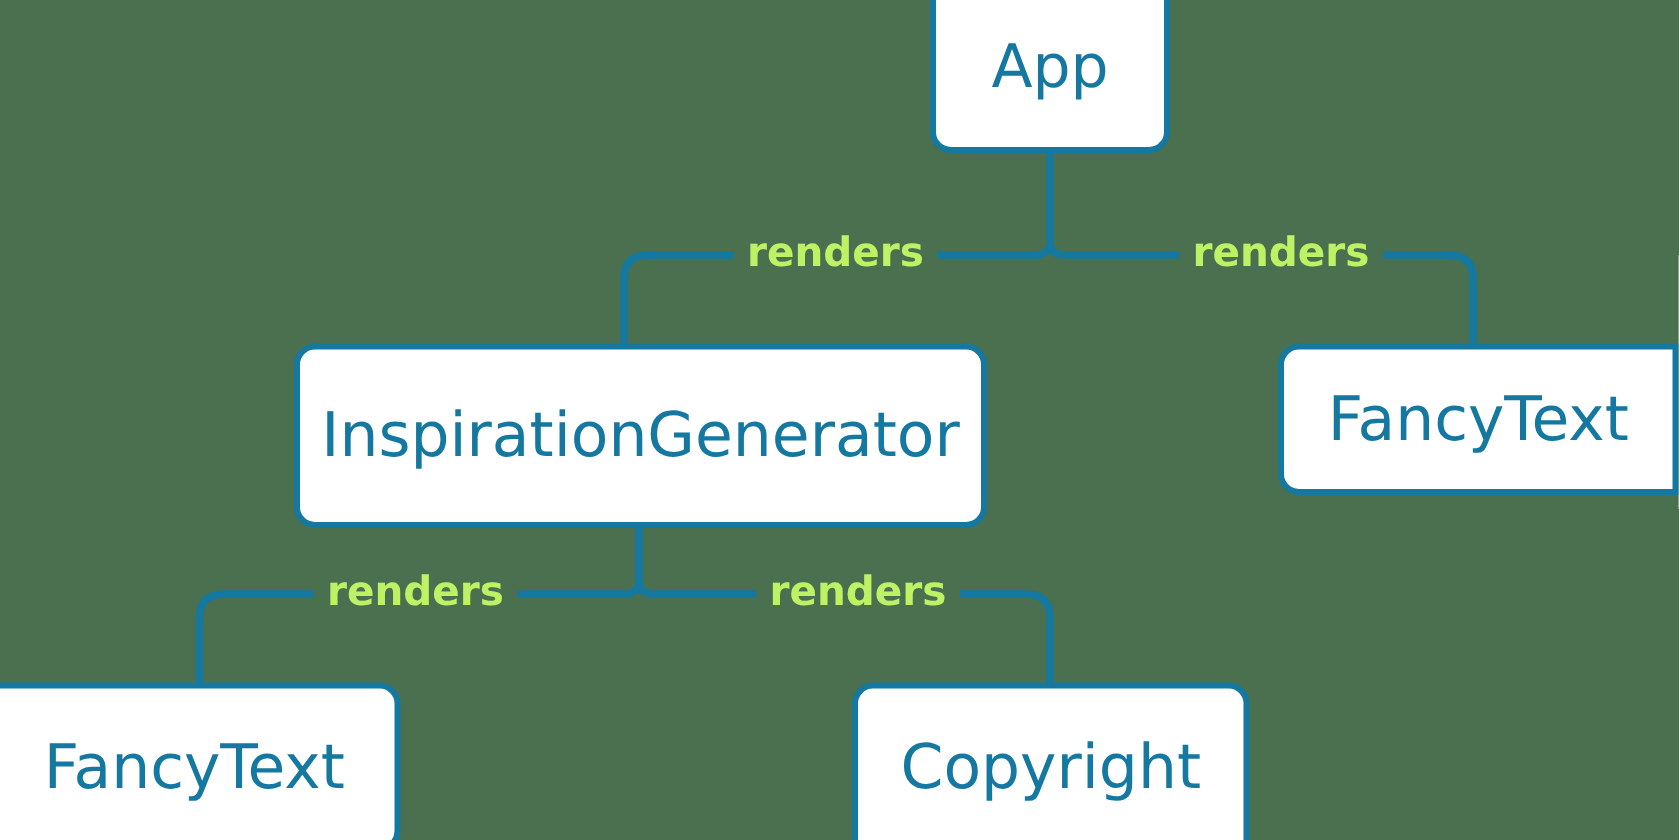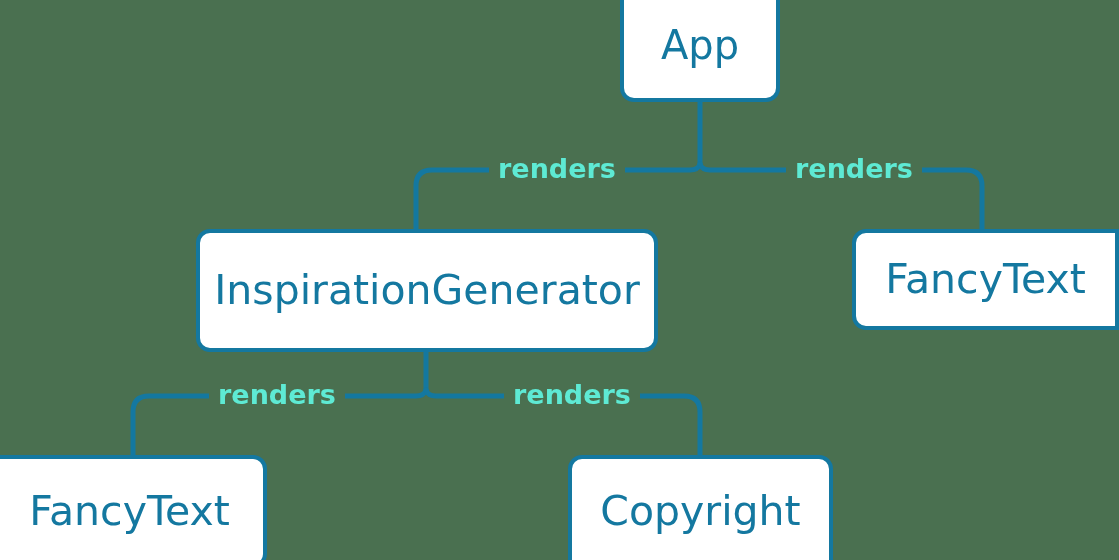--- a/index.html
+++ b/index.html
@@ -52,21 +52,21 @@
   #node-copyright  { left: 568px; top: 455px; width: 265px; height: 113px; border-radius: 14px 14px 0 0; }
 
   #node-app .node-label { font-size: 40px; }
   #node-inspiration .node-label { font-size: 41px; }
   #node-fancytext-right .node-label { font-size: 41px; }
   #node-fancytext-bottom .node-label { font-size: 41px; }
   #node-copyright .node-label { font-size: 41px; }
 
   .edge-label {
     position: absolute;
-    color: #5eead4;
+    color: #bef264;
     font-family: "DejaVu Sans", "Liberation Sans", sans-serif;
     font-weight: 600;
     font-size: 27px;
     line-height: 1;
     white-space: nowrap;
     z-index: 3;
     background: #4a7050;
     padding: 0 9px;
   }
   #edge-label-app-inspiration  { left: 489px; top: 155px; }

